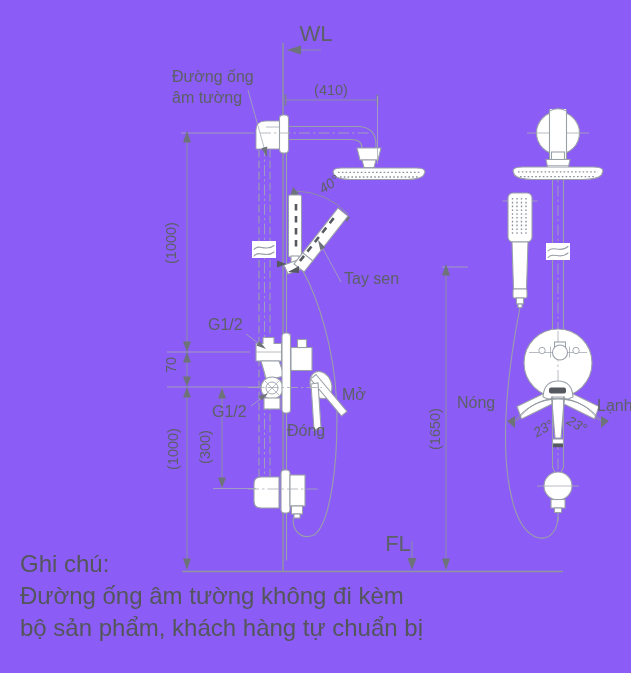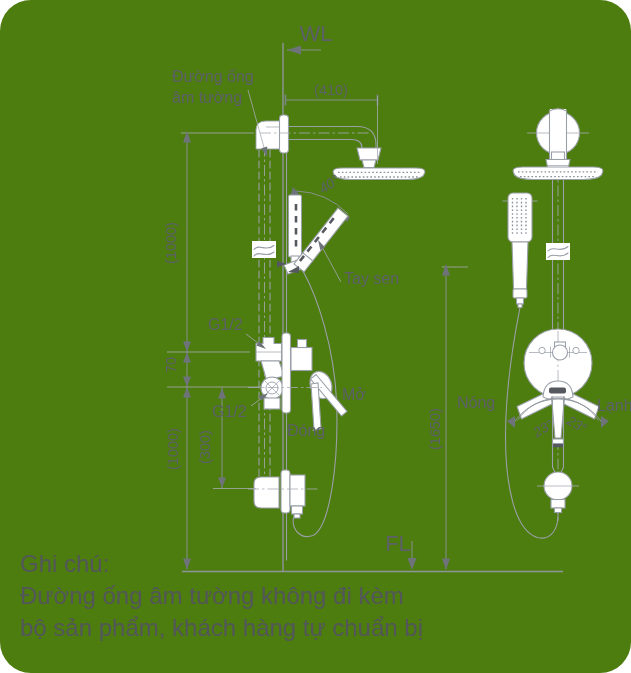--- a/index.html
+++ b/index.html
@@ -1,17 +1,17 @@
 <!DOCTYPE html>
 <html><head>
 <meta charset="utf-8">
 <style>
   html,body{margin:0;padding:0;background:#ffffff;}
-  .stage{position:relative;width:631px;height:673px;background:#4d7c0f;overflow:hidden;
-         font-family:"Liberation Sans","DejaVu Sans",sans-serif;border-radius:31px;}
+  .stage{position:relative;width:631px;height:673px;background:#8b5cf6;overflow:hidden;
+         font-family:"Liberation Sans","DejaVu Sans",sans-serif;}
   svg{display:block}
   .ln{stroke:#9aa0a8;fill:none;stroke-width:1.1;stroke-linecap:round;}
   .thick{stroke:#8f959c;fill:none;stroke-width:1.4;}
   .thin{stroke:#a6abb2;fill:none;stroke-width:0.8;}
   .dim{stroke:#8d939b;fill:none;stroke-width:0.9;}
   .tick{stroke:#7d838b;fill:none;stroke-width:1.6;}
   .wh{fill:#ffffff;stroke:#9aa0a8;stroke-width:1.1;}
   .whthin{fill:#ffffff;stroke:#9aa0a8;stroke-width:0.9;}
   .dash{stroke-dasharray:7 4;}
   .cdash{stroke-dasharray:11 3 2.5 3;}

